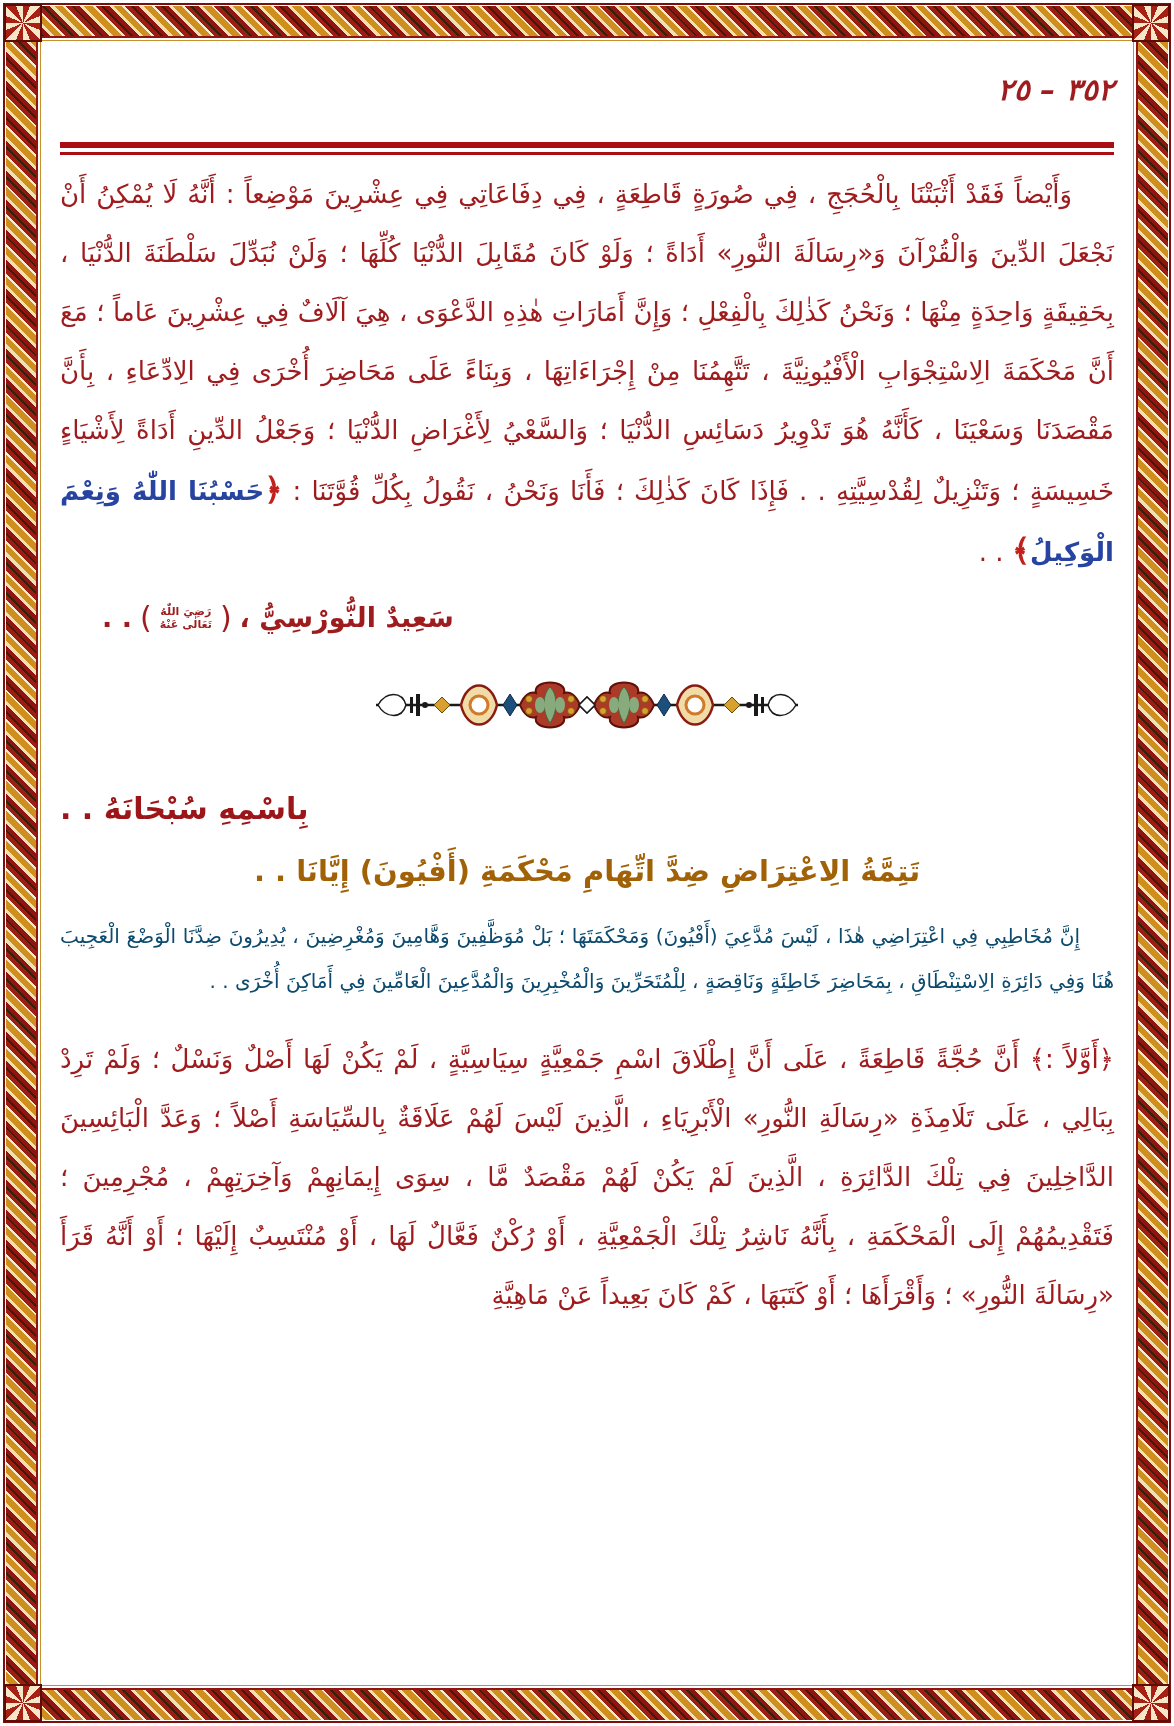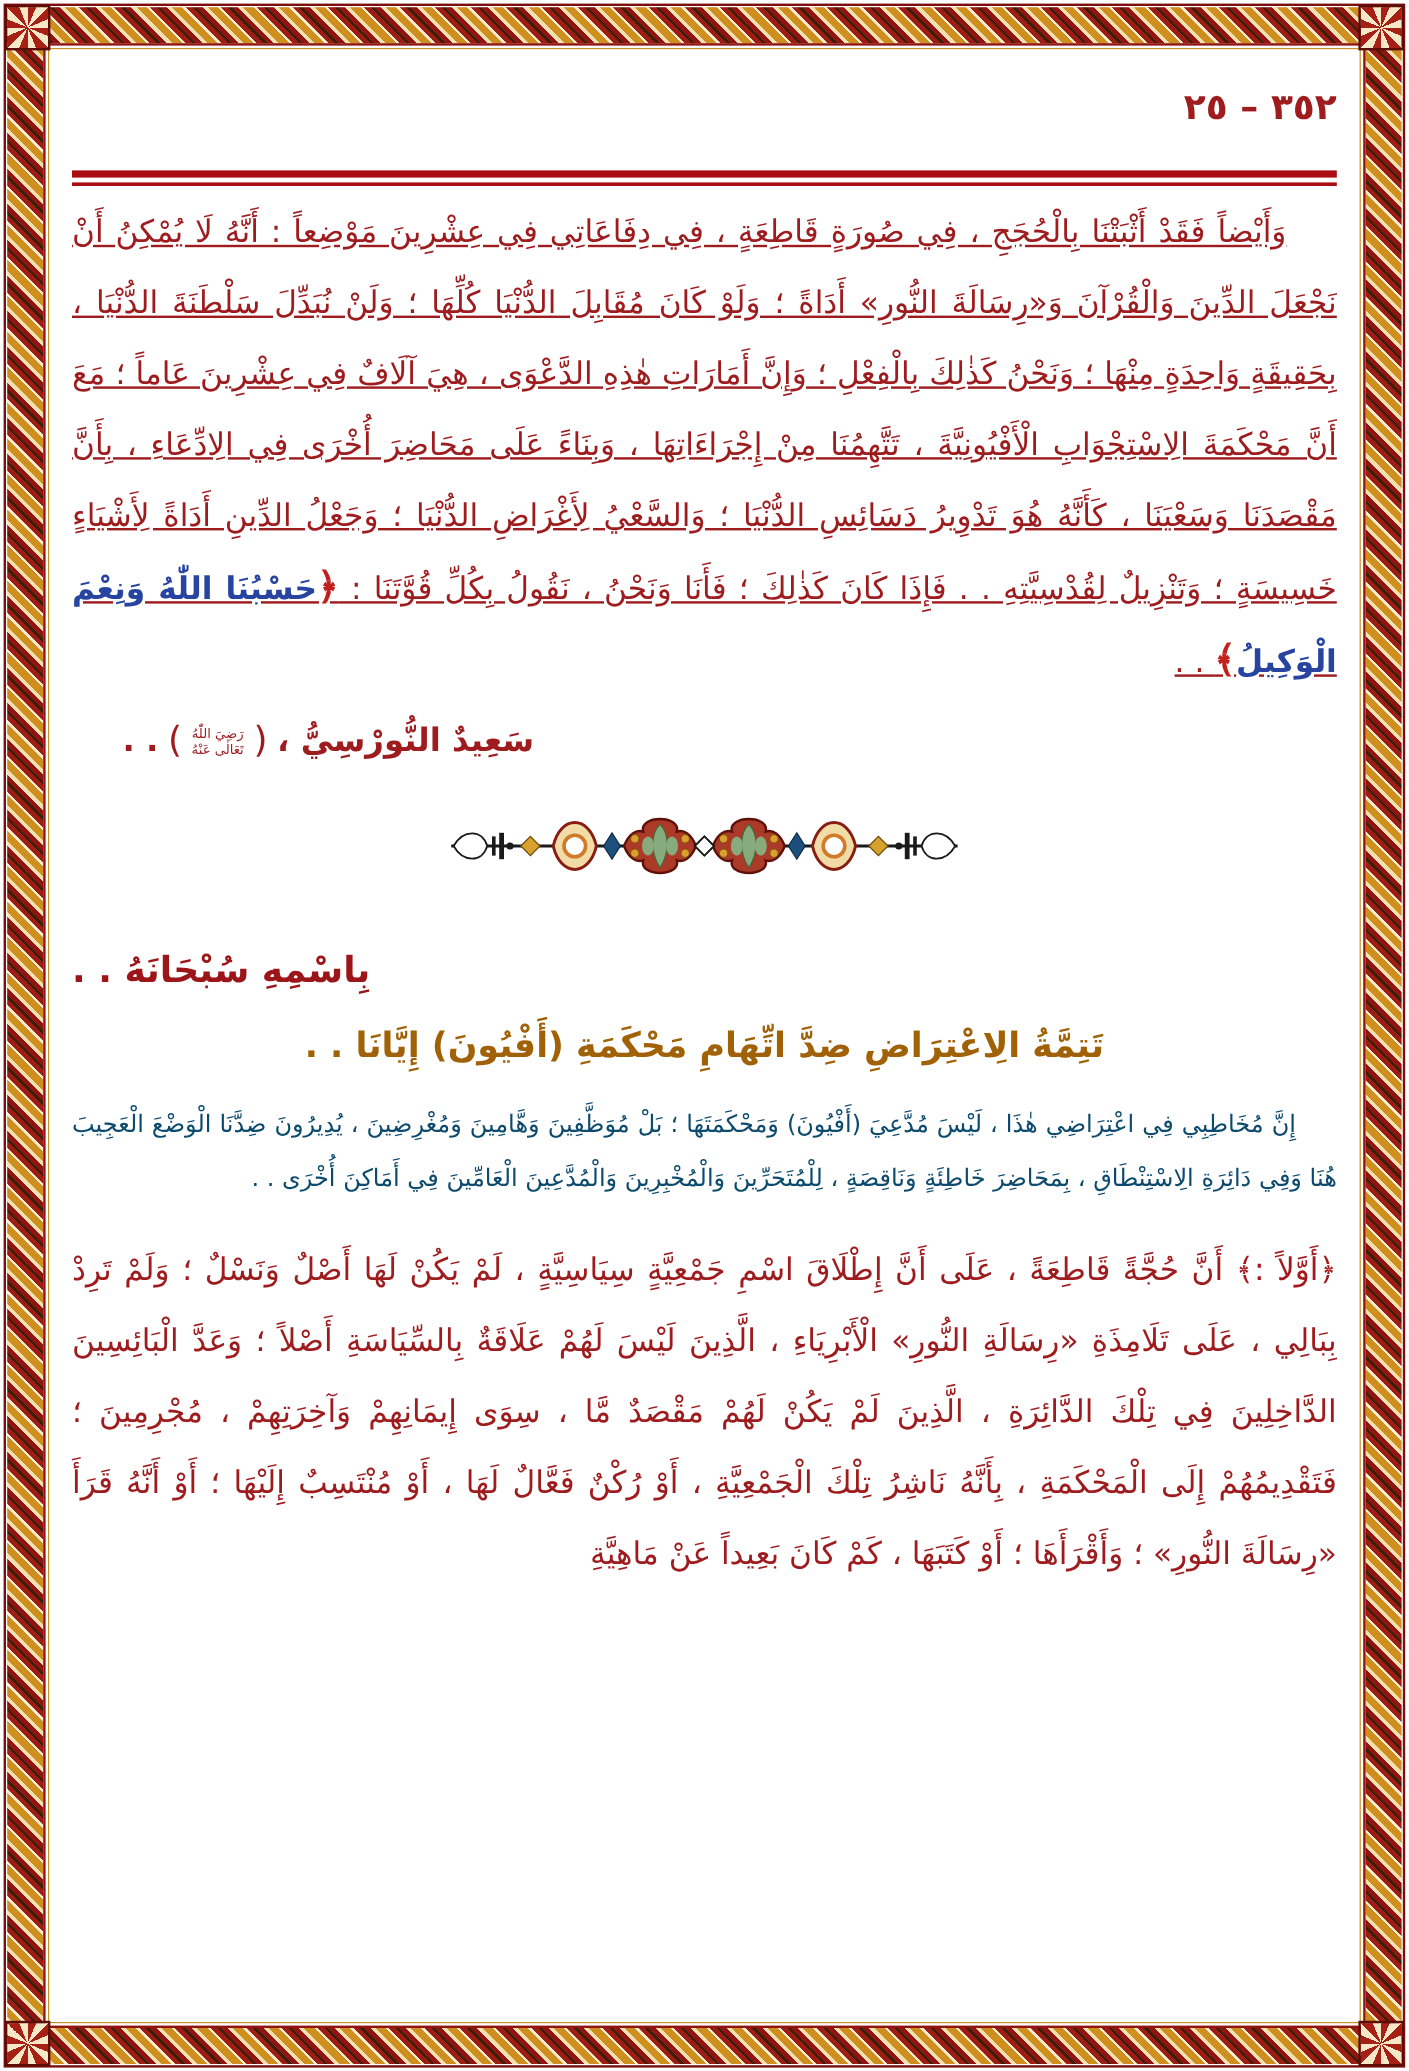--- a/index.html
+++ b/index.html
@@ -24,48 +24,48 @@
   }
   .corner.tl { top:4px; right:4px; }  .corner.tr { top:4px; left:4px; }
   .corner.bl { bottom:4px; right:4px; } .corner.br { bottom:4px; left:4px; }
 
   
   .content { position:absolute; top:54px; right:60px; left:60px; bottom:54px; }
 
   .header { position:relative; height:62px; margin-top:10px; }
   .page-number {
     position:absolute; left:auto; right:0; top:8px;
-    font-size:30px; font-weight:bold; color:#9e1b1e; letter-spacing:2px;
+    font-size:30px; font-weight:bold; color:#9e1b1e; letter-spacing:2px;font-style:italic;
   }
   .page-title {
     text-align:center; font-size:31px; font-weight:bold; color:#9e1b1e; padding-top:6px;
   }
   .double-rule { margin-top:16px; }
   .double-rule .thick { height:6px; background:#ab0e12; }
   .double-rule .thin  { height:3px; background:#ab0e12; margin-top:4px; }
 
   p { margin:0; }
   .p-large {
     font-size:26px; line-height:59px; text-align:justify; color:#9e1b1e;
   }
   .p-black { color:#231e1b; }
-  .indent  { text-indent:42px;text-decoration:underline; }
+  .indent  { text-indent:42px; }
   .mt-14 { margin-top:14px; } .mt-10 { margin-top:10px; }
 
   .verse   { color:#2644a0; font-weight:bold; }
   .bracket { color:#c2201d; font-weight:bold; font-size:31px; }
 
   .signature {
     margin-top:18px; display:flex; justify-content:flex-end; 
     align-items:center; gap:8px; padding-left:42px;
     font-size:27px; font-weight:bold; color:#9e1b1e;
   }
   .seal {
     display:inline-flex; flex-direction:column; align-items:center;
-    font-size:11px; line-height:13px; font-weight:normal; color:#9e1b1e;
+    font-size:11px; line-height:13px; font-weight:bold; color:#9e1b1e;
   }
   .seal-paren { font-size:30px; font-weight:normal; color:#9e1b1e; }
   .sig-dots { font-size:27px; }
 
   .ornament-wrap { margin-top:26px; text-align:center; }
 
   .heading-1 {
     margin-top:38px; text-align:left;
     font-size:30px; font-weight:bold; color:#9c1519;
   }

